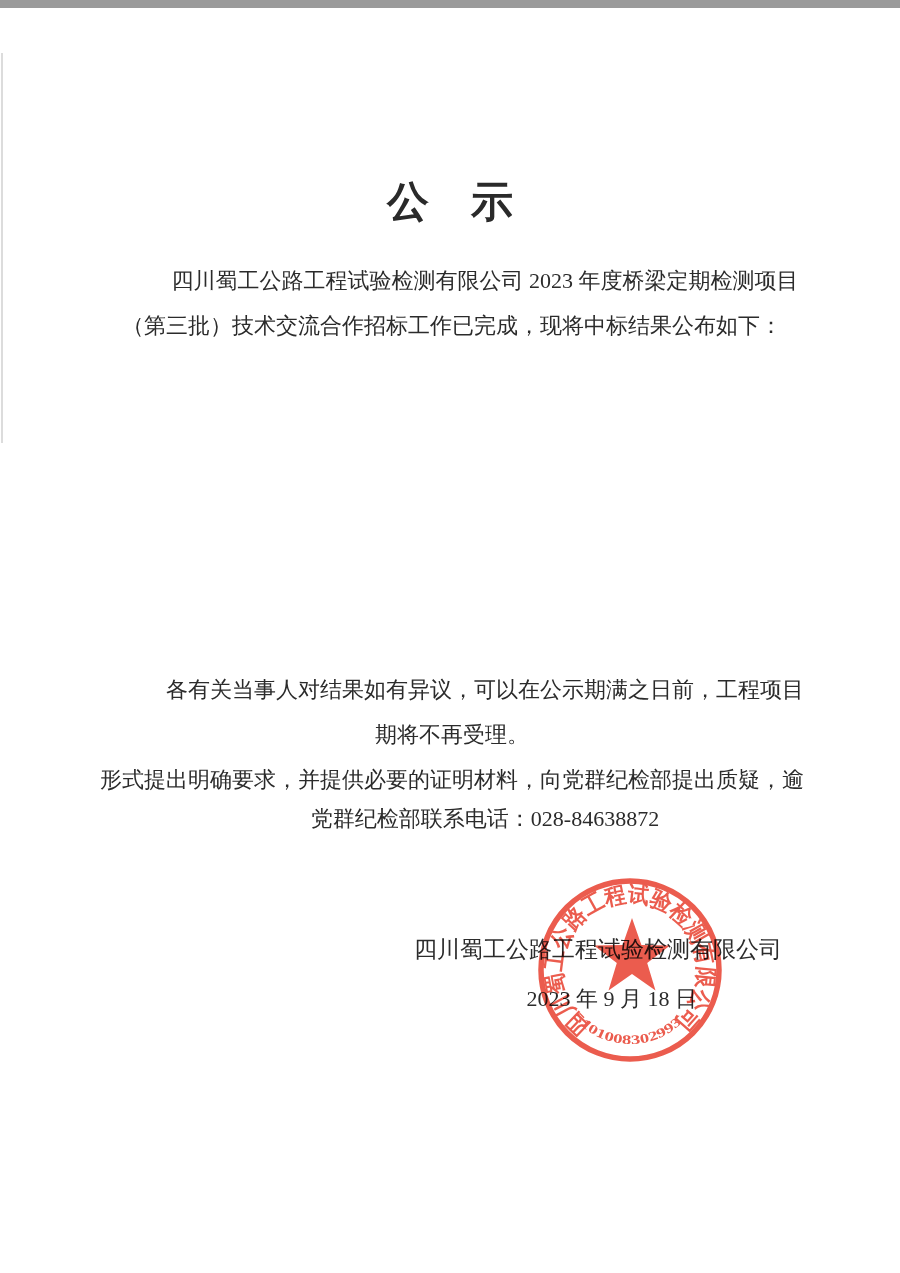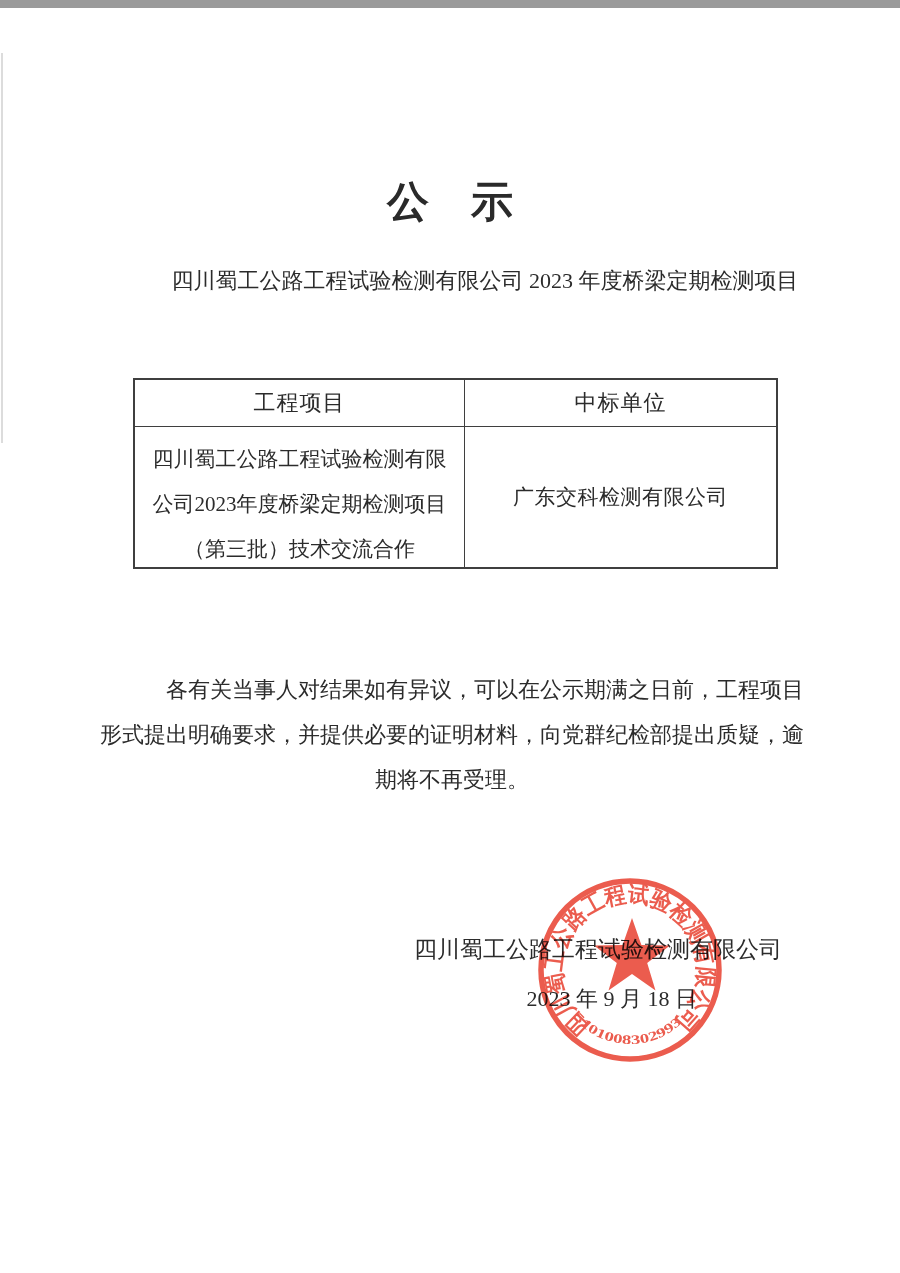--- a/index.html
+++ b/index.html
@@ -105,40 +105,34 @@
 <body>
 
 <div class="page">
 
   <div class="scan-artifact"></div>
 
   <div class="doc-title">公　示</div>
 
   <div class="para intro">
     <span class="line indent">四川蜀工公路工程试验检测有限公司 2023 年度桥梁定期检测项目</span>
+    <span class="line">（第三批）技术交流合作招标工作已完成，现将中标结果公布如下：</span>
   </div>
 
-  <div class="doc-table">
-    <div class="th th-left">工程项目</div>
-    <div class="th">中标单位</div>
-    <div class="td-project">
-      <span class="line">四川蜀工公路工程试验检测有限</span>
-      <span class="line">公司2023年度桥梁定期检测项目</span>
-      <span class="line">（第三批）技术交流合作</span>
-    </div>
-    <div class="td-winner">广东交科检测有限公司</div>
-  </div>
 
 
   <div class="para objection">
     <span class="line indent">各有关当事人对结果如有异议，可以在公示期满之日前，工程项目</span>
+    <span class="line">期将不再受理。</span>
     <span class="line">形式提出明确要求，并提供必要的证明材料，向党群纪检部提出质疑，逾</span>
-    <span class="line">期将不再受理。</span>
   </div>
 
+  <div class="para contact">
+    <span class="line indent">党群纪检部联系电话：028-84638872</span>
+  </div>
 
   <div class="sig-company">四川蜀工公路工程试验检测有限公司</div>
   <div class="sig-date">2023 年 9 月 18 日</div>
 
   <svg class="stamp" viewBox="-100 -100 200 200" xmlns="http://www.w3.org/2000/svg">
     <defs>
       <path id="arcTop" d="M -39 55.7 A 68 68 0 1 1 39 55.7" fill="none"></path>
       <path id="arcBottom" d="M -56.7 47.6 A 74 74 0 0 0 56.7 47.6" fill="none"></path>
     </defs>
     <circle cx="0" cy="0" r="89" fill="none" stroke-width="5.5" stroke="#e94a3a"></circle>

